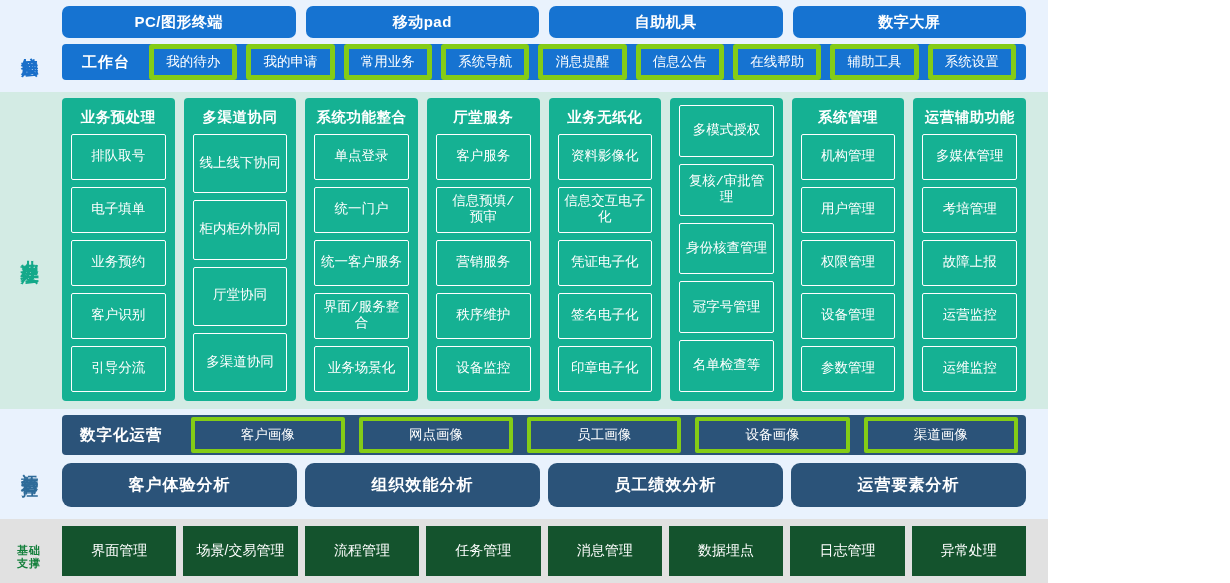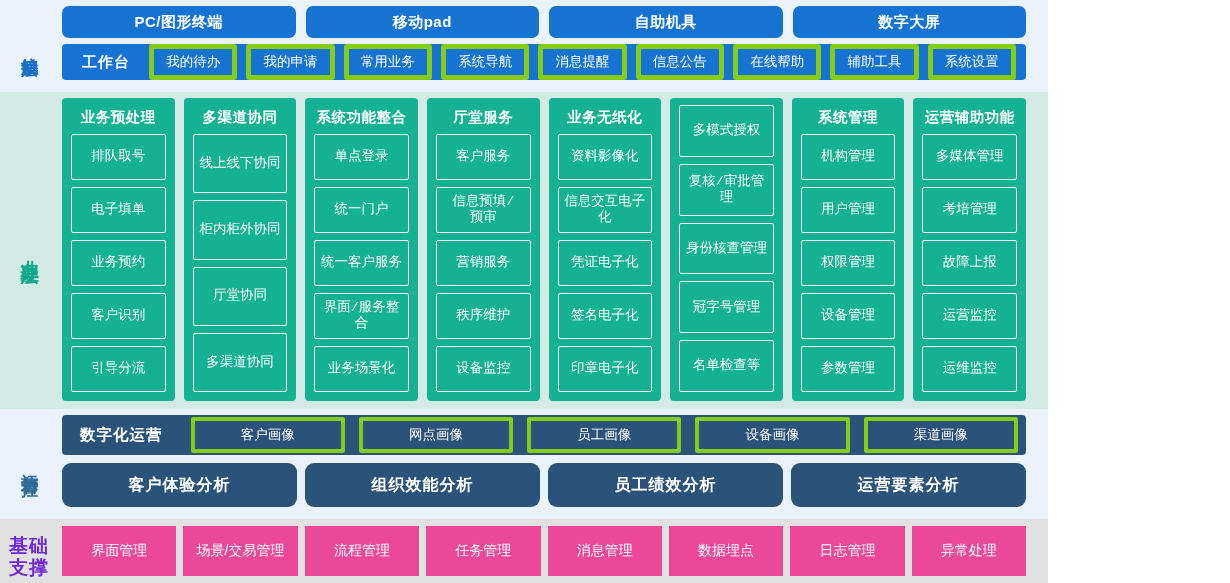--- a/index.html
+++ b/index.html
@@ -85,25 +85,25 @@
   }
   .ops-row2{margin:8px 22px 0 4px;display:flex;gap:8px;height:44px;}
   .ops-big{
     flex:1 1 0;background:#2b5379;border-radius:9px;color:#fff;
     font-size:16px;font-weight:bold;letter-spacing:1px;
     display:flex;align-items:center;justify-content:center;
   }
 
   
   .l4{background:#e1e1e1;height:64px;padding:7px 0 7px 0;}
-  .l4 .layer-label{color:#6d28d9;font-size:19px;line-height:1.12;margin-top:11px;}
+  .l4 .layer-label{color:#15803d;font-size:11px;line-height:1.12;margin-top:11px;}
   .l4 .layer-label .twoline{white-space:pre-line;}
   .base-row{margin:0 22px 0 4px;display:flex;gap:7px;height:100%;}
   .base-chip{
-    flex:1 1 0;background:#ec4899;color:#fff;font-size:14px;
+    flex:1 1 0;background:#14532d;color:#fff;font-size:14px;
     display:flex;align-items:center;justify-content:center;white-space:nowrap;
   }
 </style>
 </head>
 <body>
 
 <div id="root">
 
   <section class="layer l1">
     <div class="layer-label">

